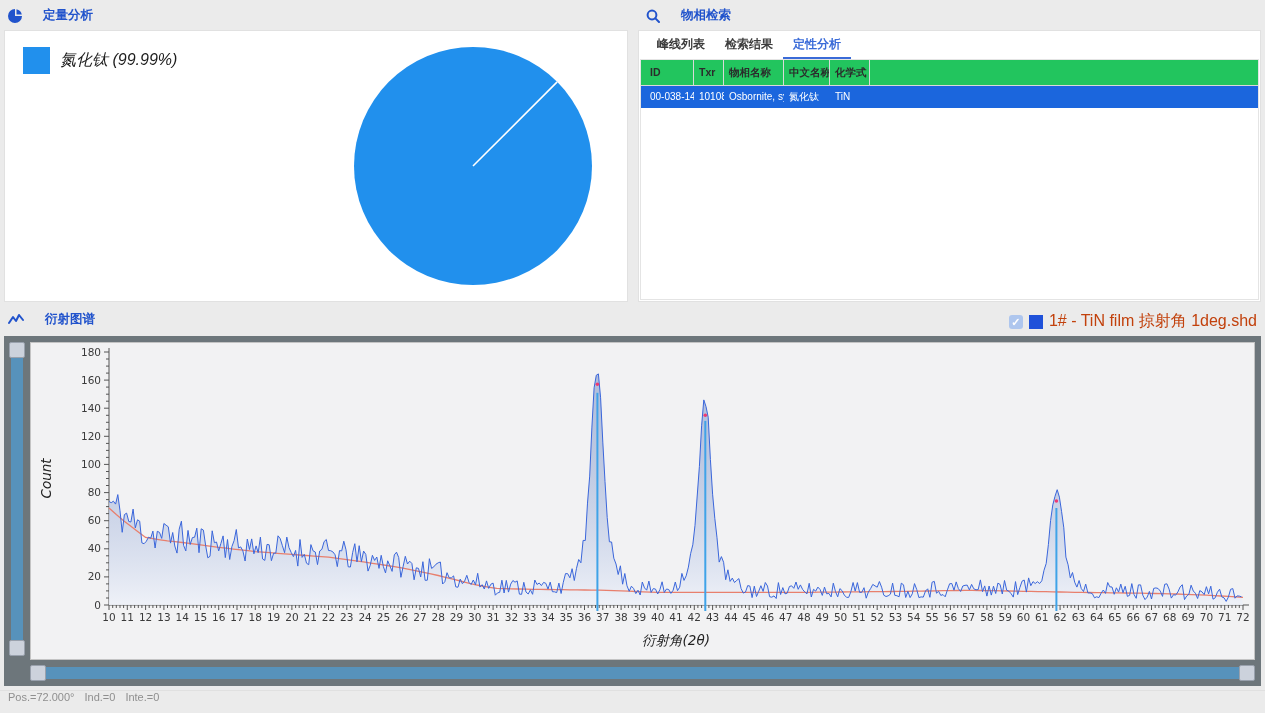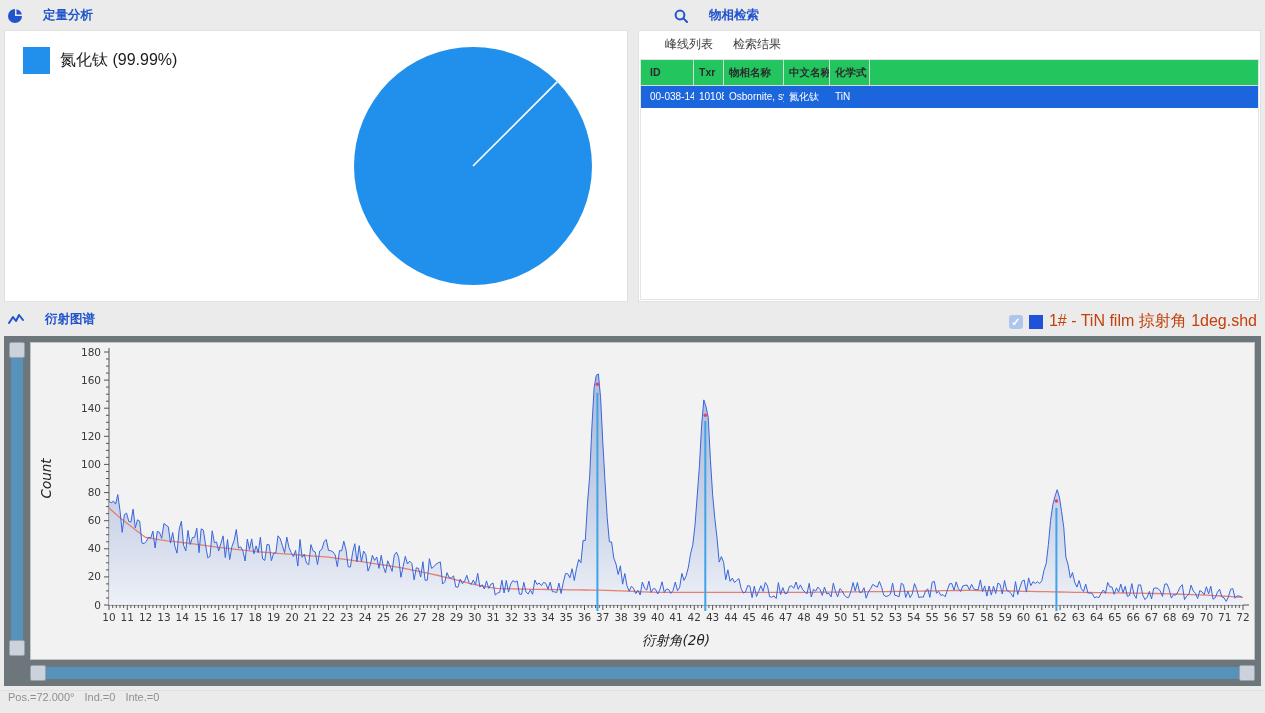--- a/index.html
+++ b/index.html
@@ -13,24 +13,24 @@
   .sec-header svg { display:block; }
 
   
   .panel { position:absolute; background:#fff; border:1px solid #e1e1e1; }
   .quant-panel { left:4px; top:30px; width:624px; height:272px; }
   .phase-panel { left:638px; top:30px; width:623px; height:272px; }
 
   
   .pie-legend { position:absolute; left:18px; top:16px; display:flex; align-items:center; gap:10px; }
   .pie-legend .swatch { width:27px; height:27px; }
-  .pie-legend .lbl { font-size:16px; color:#1c1c1c; }
-
-  
-  .tabs { position:absolute; left:0; top:0; right:0; height:28px; display:flex; align-items:flex-start; padding-left:16px; background:#fff; }
+  .pie-legend .lbl { font-style:italic; font-size:16px; color:#1c1c1c; }
+
+  
+  .tabs { position:absolute; left:0; top:0; right:0; height:28px; display:flex; align-items:flex-end; padding-left:8px; background:#fff;font-weight:bold; }
   .tab { padding:0 10px; font-size:12px; color:#3c3c3c; line-height:26px; cursor:default; border-bottom:2px solid transparent; }
   .tab.active { color:#3a6bd8; border-bottom-color:#3a6bd8;margin-top:23px; }
 
   
   .table-wrap { position:absolute; left:1px; right:1px; top:28px; bottom:1px; border:1px solid #e4e4e4; background:#fff; }
   .t-head { display:flex; height:26px; background:#22c55e; border-bottom:1px solid #d9d9d9; font-size:10.5px; font-weight:bold; color:#2b2b2b; }
   .t-head .cell { border-right:1px solid #d9d9d9; line-height:25px; padding:0 5px; overflow:hidden; white-space:nowrap; }
   .t-head .cell:first-child { padding-left:9px; }
   .t-head .filler { flex:1; border-right:none; }
   .t-row { display:flex; height:22px; font-size:10px; color:#222; }
@@ -69,21 +69,21 @@
 <div class="app">
 
   <div class="sec-header" style="left:8px; top:7px;">
     <svg width="14" height="14" viewBox="0 0 14 14">
       <path d="M7 7 L7 0 A7 7 0 1 0 14 7 Z" fill="#2153cc"></path>
       <path d="M8.5 5.5 L8.5 0.2 A7 7 0 0 1 13.8 5.5 Z" fill="#2153cc"></path>
     </svg>
     <span>定量分析</span>
   </div>
 
-  <div class="sec-header" style="left:674px; top:7px;">
+  <div class="sec-header" style="left:646px; top:7px;">
     <svg width="14" height="14" viewBox="0 0 14 14">
       <circle cx="6" cy="6" r="4.4" fill="none" stroke="#2153cc" stroke-width="2"></circle>
       <line x1="9.4" y1="9.4" x2="13" y2="13" stroke="#2153cc" stroke-width="2" stroke-linecap="round"></line>
     </svg>
     <span>物相检索</span>
   </div>
 
   <div class="panel quant-panel">
     <div class="pie-legend">
       <div class="swatch" style="background: rgb(33, 144, 237);"></div>

